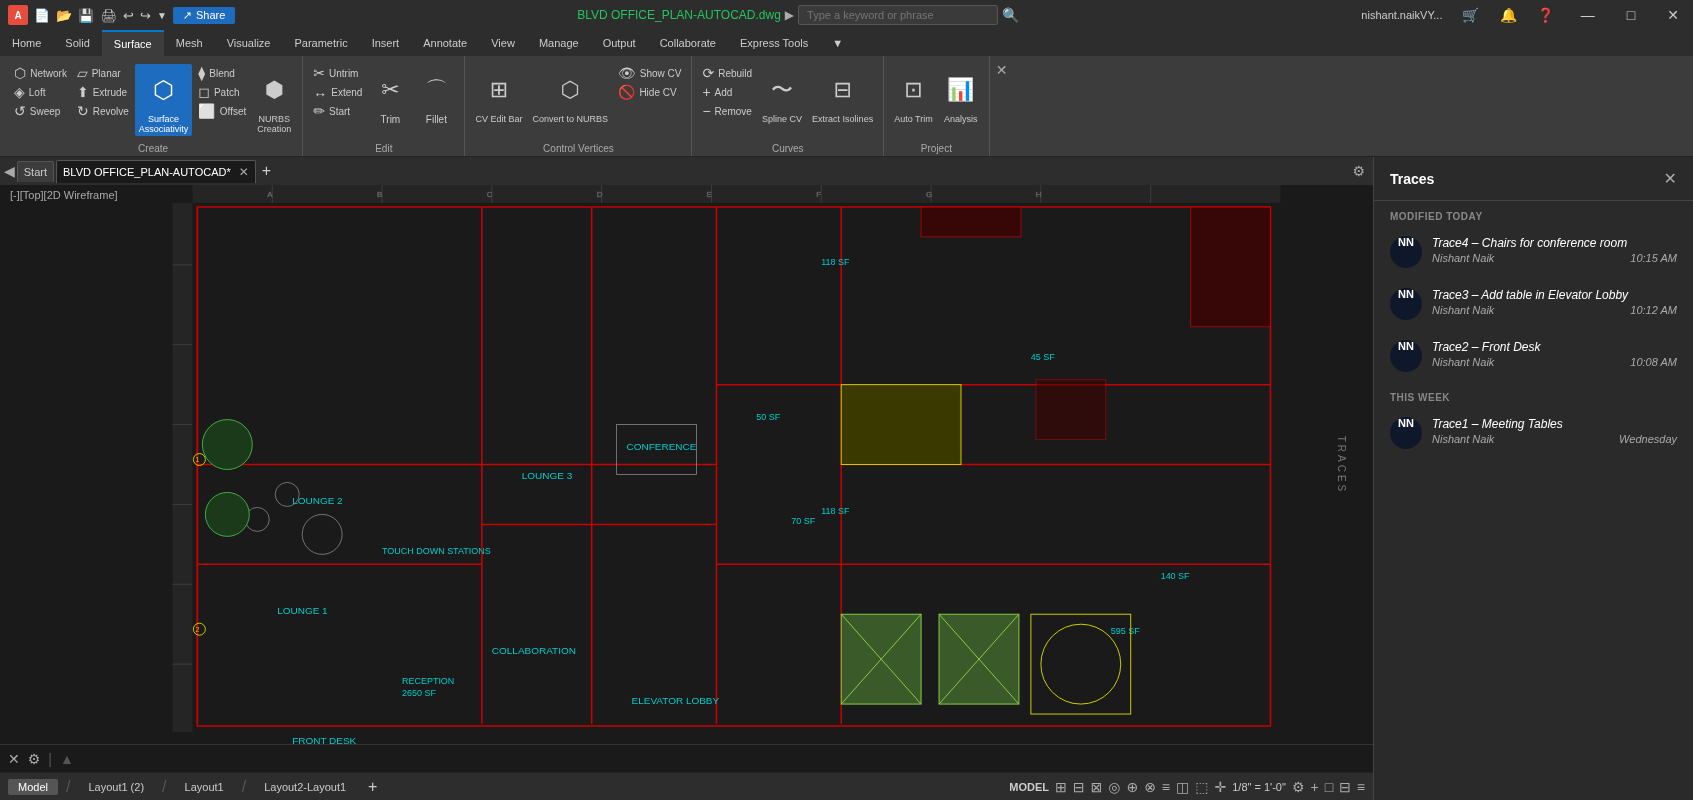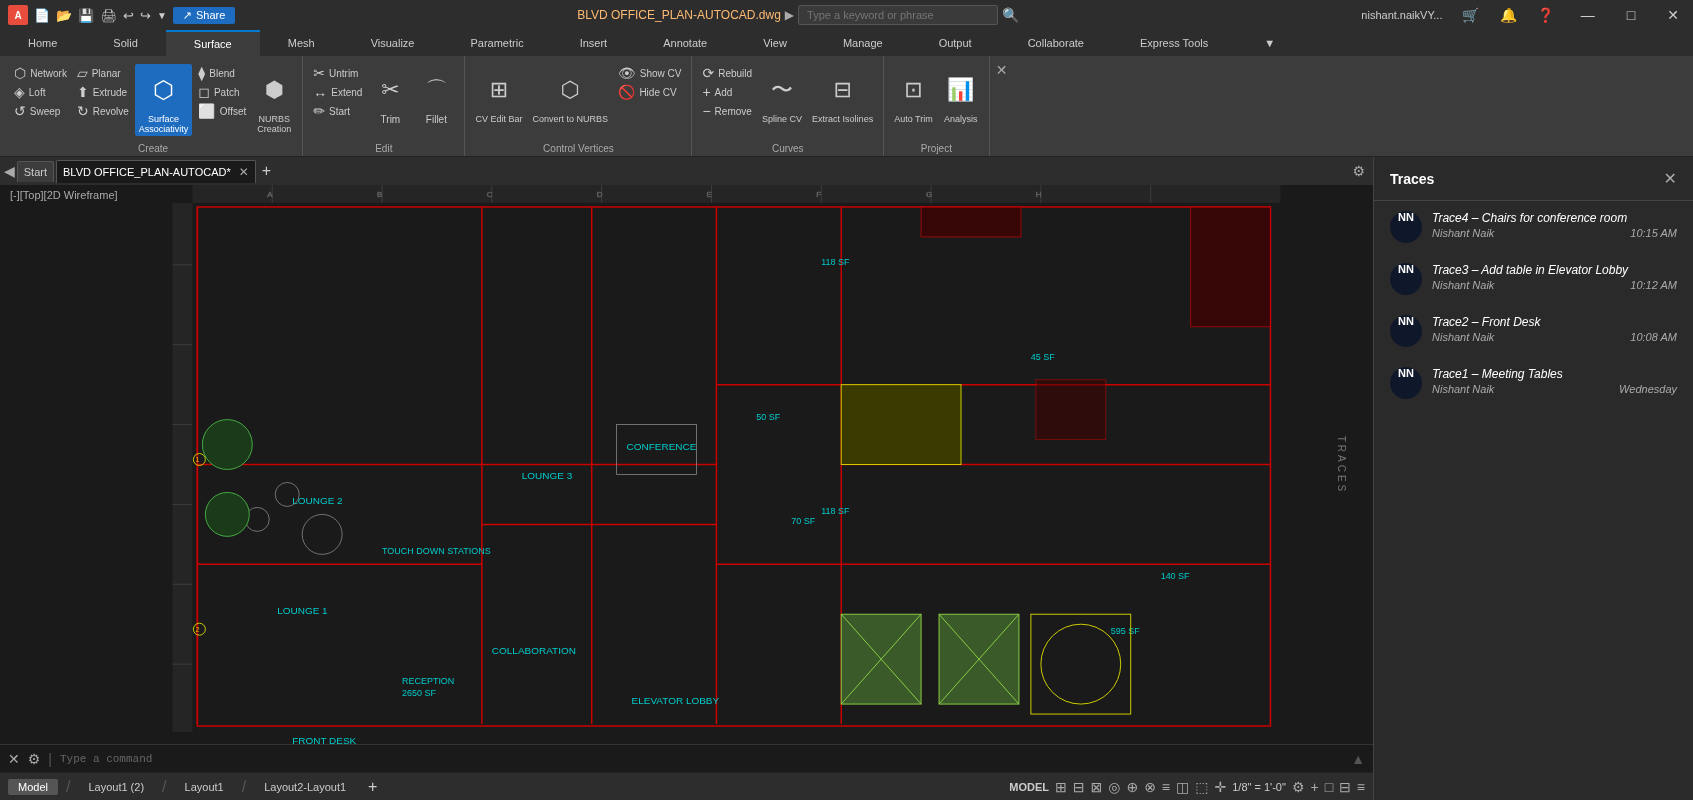--- a/index.html
+++ b/index.html
@@ -13,21 +13,21 @@
       align-items: center;
       justify-content: space-between;
       padding: 0 8px;
       color: #ccc;
       font-size: 12px;
       flex-shrink: 0;
     }
     .title-bar-left { display: flex; align-items: center; gap: 6px; }
     .title-bar-center { display: flex; align-items: center; gap: 4px; }
     .title-bar-right { display: flex; align-items: center; gap: 20px; }
-    .title-bar-title { font-size: 12px; color: #fdba74; }
+    .title-bar-title { font-size: 12px; color: #22c55e; }
     .search-box {
       background: #3a3a3a;
       border: 1px solid #555;
       color: #ccc;
       padding: 2px 8px;
       font-size: 11px;
       width: 200px;
       height: 20px;
       border-radius: 2px;
     }
@@ -63,21 +63,21 @@
       flex-shrink: 0;
       border-bottom: 1px solid #222;
     }
     .ribbon-tabs {
       display: flex;
       background: #2d2d2d;
       height: 26px;
       align-items: flex-end;
     }
     .ribbon-tab {
-      padding: 4px 28px;
+      padding: 4px 12px;
       font-size: 11px;
       color: #ccc;
       cursor: pointer;
       border: none;
       background: none;
       height: 100%;
     }
     .ribbon-tab.active {
       background: #3c3c3c;
       color: #fff;
@@ -678,21 +678,20 @@
       </svg>
 
       
       <div style="position:absolute;right:2px;top:50%;transform:translateY(-50%) rotate(90deg);color:#777;font-size:10px;letter-spacing:3px;white-space:nowrap;">TRACES</div>
     </div>
 
     <div class="command-bar">
       <span class="command-close">✕</span>
       <span class="command-icon">⚙</span>
       <span style="color:#555;font-size:14px;">|</span>
-      <input class="command-input" placeholder="Type a command" style="">
       <span style="color:#555;cursor:pointer;font-size:14px;">▲</span>
     </div>
 
     <div class="status-bar">
       <button class="status-tab active">Model</button>
       <span class="status-divider">/</span>
       <button class="status-tab">Layout1 (2)</button>
       <span class="status-divider">/</span>
       <button class="status-tab">Layout1</button>
       <span class="status-divider">/</span>
@@ -720,20 +719,21 @@
       </div>
     </div>
   </div>
 
   <div class="traces-panel">
     <div class="traces-header">
       <span>Traces</span>
       <button class="traces-close">✕</button>
     </div>
 
+    <div class="traces-section-label">MODIFIED TODAY</div>
 
     <div class="trace-item">
       <div class="trace-avatar">
         <span>NN</span>
       </div>
       <div class="trace-info">
         <div class="trace-title">Trace4 – Chairs for conference room</div>
         <div class="trace-meta">
           <span class="trace-author">Nishant Naik</span>
           <span class="trace-time">10:15 AM</span>
@@ -760,20 +760,21 @@
       </div>
       <div class="trace-info">
         <div class="trace-title">Trace2 – Front Desk</div>
         <div class="trace-meta">
           <span class="trace-author">Nishant Naik</span>
           <span class="trace-time">10:08 AM</span>
         </div>
       </div>
     </div>
 
+    <div class="traces-section-label">THIS WEEK</div>
 
     <div class="trace-item">
       <div class="trace-avatar">
         <span>NN</span>
       </div>
       <div class="trace-info">
         <div class="trace-title">Trace1 – Meeting Tables</div>
         <div class="trace-meta">
           <span class="trace-author">Nishant Naik</span>
           <span class="trace-time">Wednesday</span>

